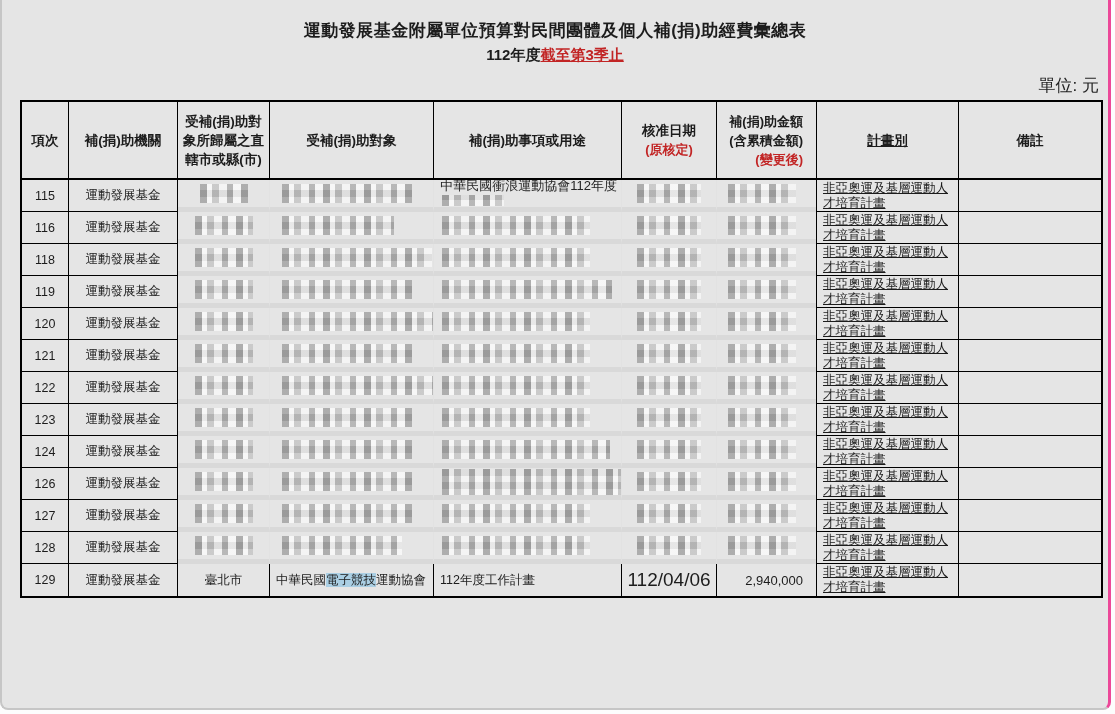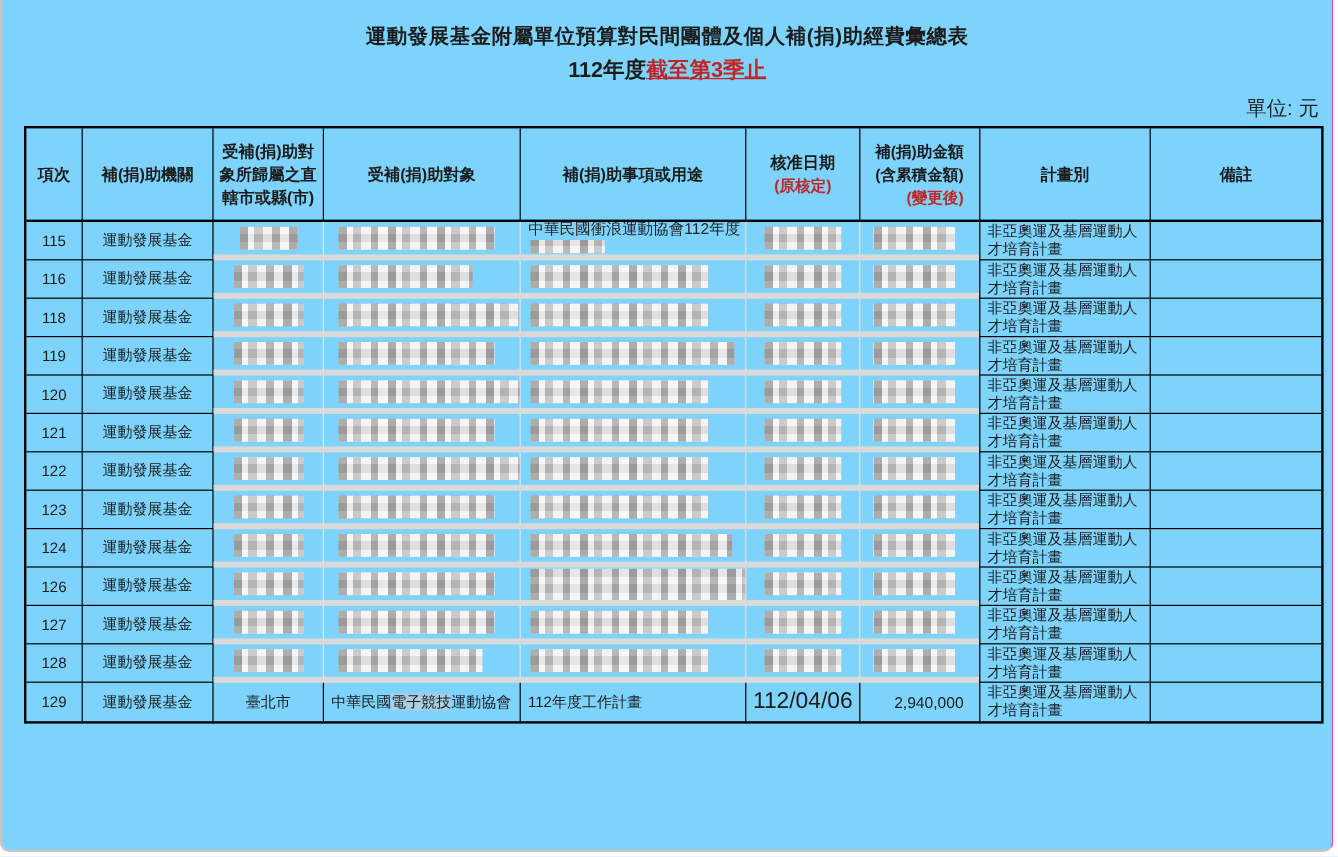--- a/index.html
+++ b/index.html
@@ -2,43 +2,43 @@
 <html><head>
 <meta charset="utf-8">
 <style>
   html,body{margin:0;padding:0;}
   body{
     width:1115px;height:714px;background:#fdfdfd;
     font-family:"Liberation Sans","DejaVu Sans",sans-serif;
     color:#1c1c1c;overflow:hidden;
   }
   .page{
-    width:1111px;height:710px;background:#7dd3fc;
-    border-left:2px solid #c6c6c6;border-bottom:2px solid #c6c6c6;border-right:1px solid #ec4899;
+    width:1111px;height:710px;background:#e5e5e5;
+    border-left:2px solid #c6c6c6;border-bottom:2px solid #c6c6c6;border-right:3px solid #ec4899;
     border-radius:0 0 8px 8px;box-sizing:border-box;
   }
   .title{margin:0;padding-top:19px;text-align:center;font-size:17px;font-weight:bold;letter-spacing:.5px;}
-  .subtitle{margin:4px 0 0 0;text-align:center;font-size:18px;font-weight:bold;}
+  .subtitle{margin:4px 0 0 0;text-align:center;font-size:15px;font-weight:bold;}
   .subtitle .em{color:#c22525;text-decoration:underline;text-decoration-color:#c22525;}
   .unit-note{width:1079px;margin:9px 0 3px 18px;text-align:right;font-size:17px;color:#222;}
 
   table.sheet{
     margin-left:18px;border-collapse:separate;border-spacing:0;table-layout:fixed;
     width:1079px;border:2px solid #000;
   }
   th,td{box-sizing:border-box;border-right:1px solid #000;border-bottom:1px solid #000;
     padding:0 4px;text-align:center;vertical-align:middle;overflow:hidden;}
   th:last-child,td:last-child{border-right:none;}
   tbody tr:last-child td{border-bottom:none;}
   thead tr{height:78px;}
   tbody tr{height:32px;}
   th{font-size:13.5px;font-weight:600;line-height:19px;border-bottom-width:2px;padding:0 3px;}
   th .note{color:#c22525;font-weight:600;font-size:13px;}
   .c-amt{border-right:none !important;}
-  .c-plan{border-left:1px solid #000;}
+  .c-plan{border-left:1px solid #000;text-decoration:underline;}
 
   td{font-size:12.5px;}
   .c-no{font-size:12.5px;}
   .c-recipient,.c-purpose{text-align:left;padding-left:6px;}
   .c-amt{text-align:right;padding-right:13px;font-size:13px;}
   .c-date{font-size:19px;}
   .plan-text{width:127px;margin-left:2px;font-size:12.5px;line-height:15px;text-align:left;}
 
   
   tr.redacted .c-region,tr.redacted .c-recipient,tr.redacted .c-purpose,tr.redacted .c-date{border-right:1px solid #e2e2e2;}

